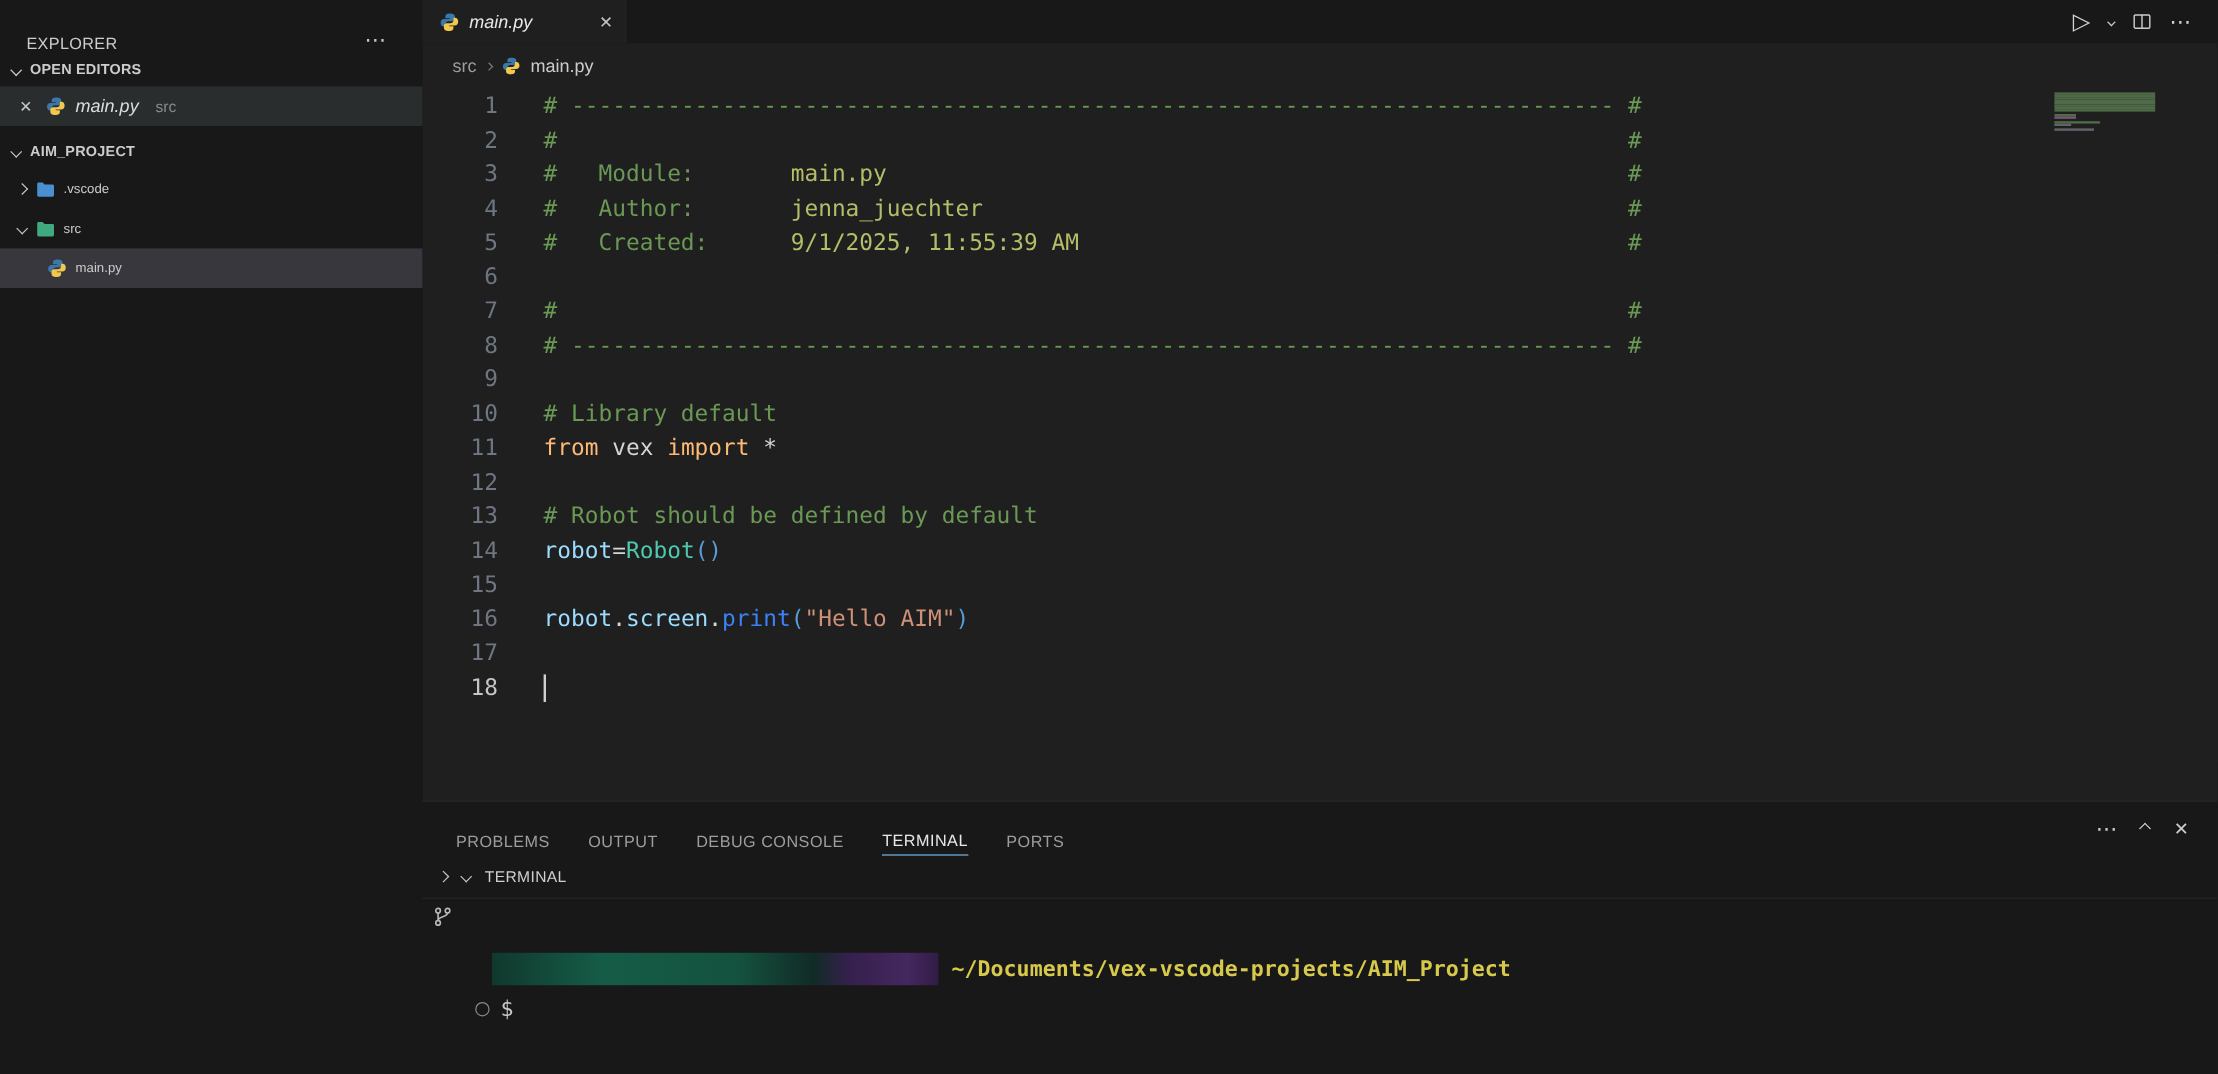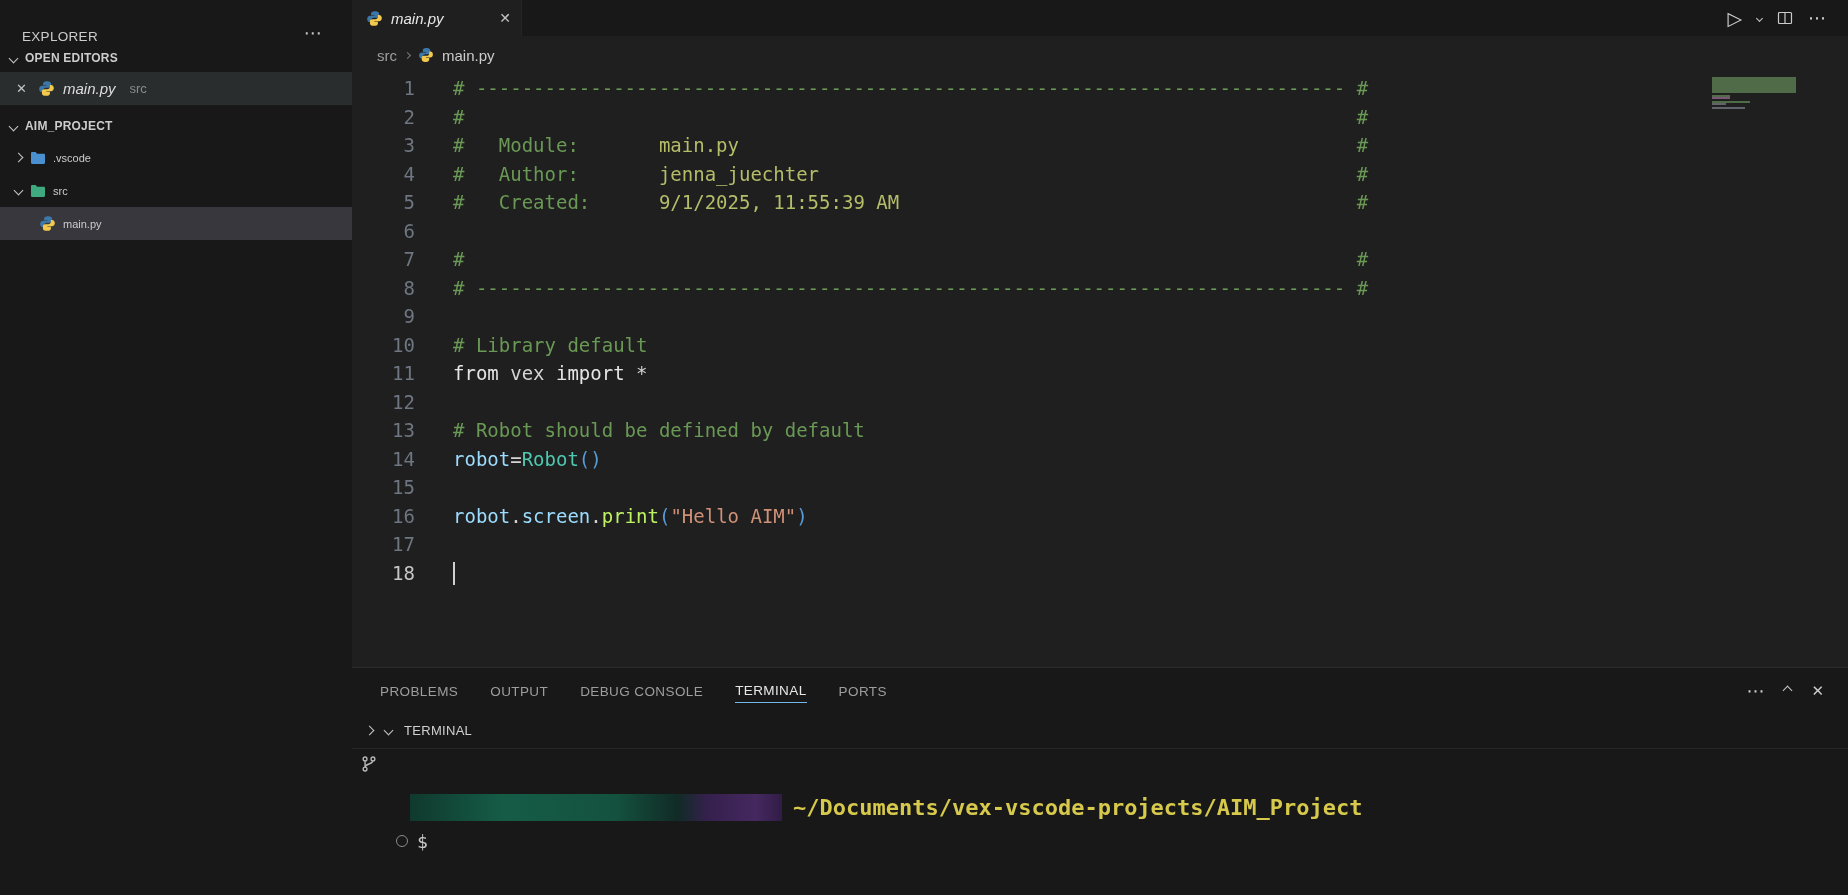--- a/index.html
+++ b/index.html
@@ -45,43 +45,43 @@
   .breadcrumb{height:38px;flex:none;display:flex;align-items:center;gap:8px;padding-left:25px;font-size:15px;color:#9d9d9d}
   .breadcrumb .bc-file{color:#cccccc}
   .breadcrumb .ficon{width:16px;height:16px}
 
   
   .code{flex:1;position:relative;overflow:hidden;font-family:"DejaVu Sans Mono",monospace;font-size:19px;line-height:28.5px}
   .code-line{display:flex;height:28.5px;white-space:pre}
   .ln{width:63px;text-align:right;color:#6e7681;flex:none;user-select:none}
   .ln.active{color:#c6c6c6}
   .lc{padding-left:38px;color:#d4d4d4}
-  .tk-cm{color:#6a9955}.tk-cv{color:#b5bd68}.tk-kw{color:#e5e5e5}.tk-pl{color:#d4d4d4}
-  .tk-op{color:#d4d4d4}.tk-var{color:#9cdcfe}.tk-cls{color:#4ec9b0}.tk-fn{color:#bef264}
+  .tk-cm{color:#6a9955}.tk-cv{color:#b5bd68}.tk-kw{color:#fdba74}.tk-pl{color:#d4d4d4}
+  .tk-op{color:#d4d4d4}.tk-var{color:#9cdcfe}.tk-cls{color:#4ec9b0}.tk-fn{color:#3b82f6}
   .tk-str{color:#ce9178}.tk-par{color:#569cd6}
   .cursor{display:inline-block;width:2px;height:23px;background:#d0d0d0;vertical-align:bottom;margin-bottom:2px}
   .minimap{position:absolute;top:3px;right:50px;width:86px}
   .mm-row{height:1.5px;margin-bottom:.5px}
 
   
   .panel{flex:1;background:#181818;border-top:1px solid #2b2b2b;display:flex;flex-direction:column;position:relative;min-height:0}
   .panel-tabs{height:45px;flex:none;display:flex;align-items:stretch;padding-left:12px}
-  .ptab{padding:0 16px;display:flex;align-items:center;cursor:pointer}
+  .ptab{padding:0 16px;display:flex;align-items:flex-end;cursor:pointer}
   .ptab-label{font-size:13.5px;letter-spacing:.4px;color:#9d9d9d;padding:5px 0 4px}
   .ptab.active .ptab-label{color:#e7e7e7;border-bottom:1.5px solid #75b6e8}
   .panel-actions{position:absolute;top:0;right:24px;height:45px;display:flex;gap:20px;align-items:center;color:#cccccc}
   .panel-actions .pa-more{font-size:18px;cursor:pointer}
   .panel-actions .pclose{font-size:15px;cursor:pointer}
   .term-header{height:36px;flex:none;display:flex;align-items:center;gap:12px;padding-left:14px;border-bottom:1px solid #262626;font-size:13px;color:#d0d0d0;letter-spacing:.3px}
   .term-body{position:relative;flex:1;font-family:"DejaVu Sans Mono",monospace;color:#ccc}
   .branch{position:absolute;left:8px;top:6px}
   .term-line1{margin:44px 0 0 58px;display:flex;align-items:center;height:28px}
   .grad{width:372px;height:27px;flex:none;
         background:linear-gradient(90deg,#10392e 0%,#155c47 25%,#14523f 55%,#112b26 72%,#35204d 80%,#44285f 93%,#311c46 100%)}
-  .cwd{margin-left:11px;color:#d7c94b;font-weight:bold;font-size:22px;white-space:pre}
+  .cwd{margin-left:11px;color:#d7c94b;font-weight:bold;font-size:18px;white-space:pre}
   .term-line2{margin:7px 0 0 44px;display:flex;align-items:center;gap:9px;height:26px}
   .circle{width:12px;height:12px;border:1.5px solid #8a8a8a;border-radius:50%;flex:none}
   .prompt{color:#c8c8c8;font-size:18px}
 </style>
 </head>
 <body>
 
 <div class="app">
 
   <aside class="sidebar">

